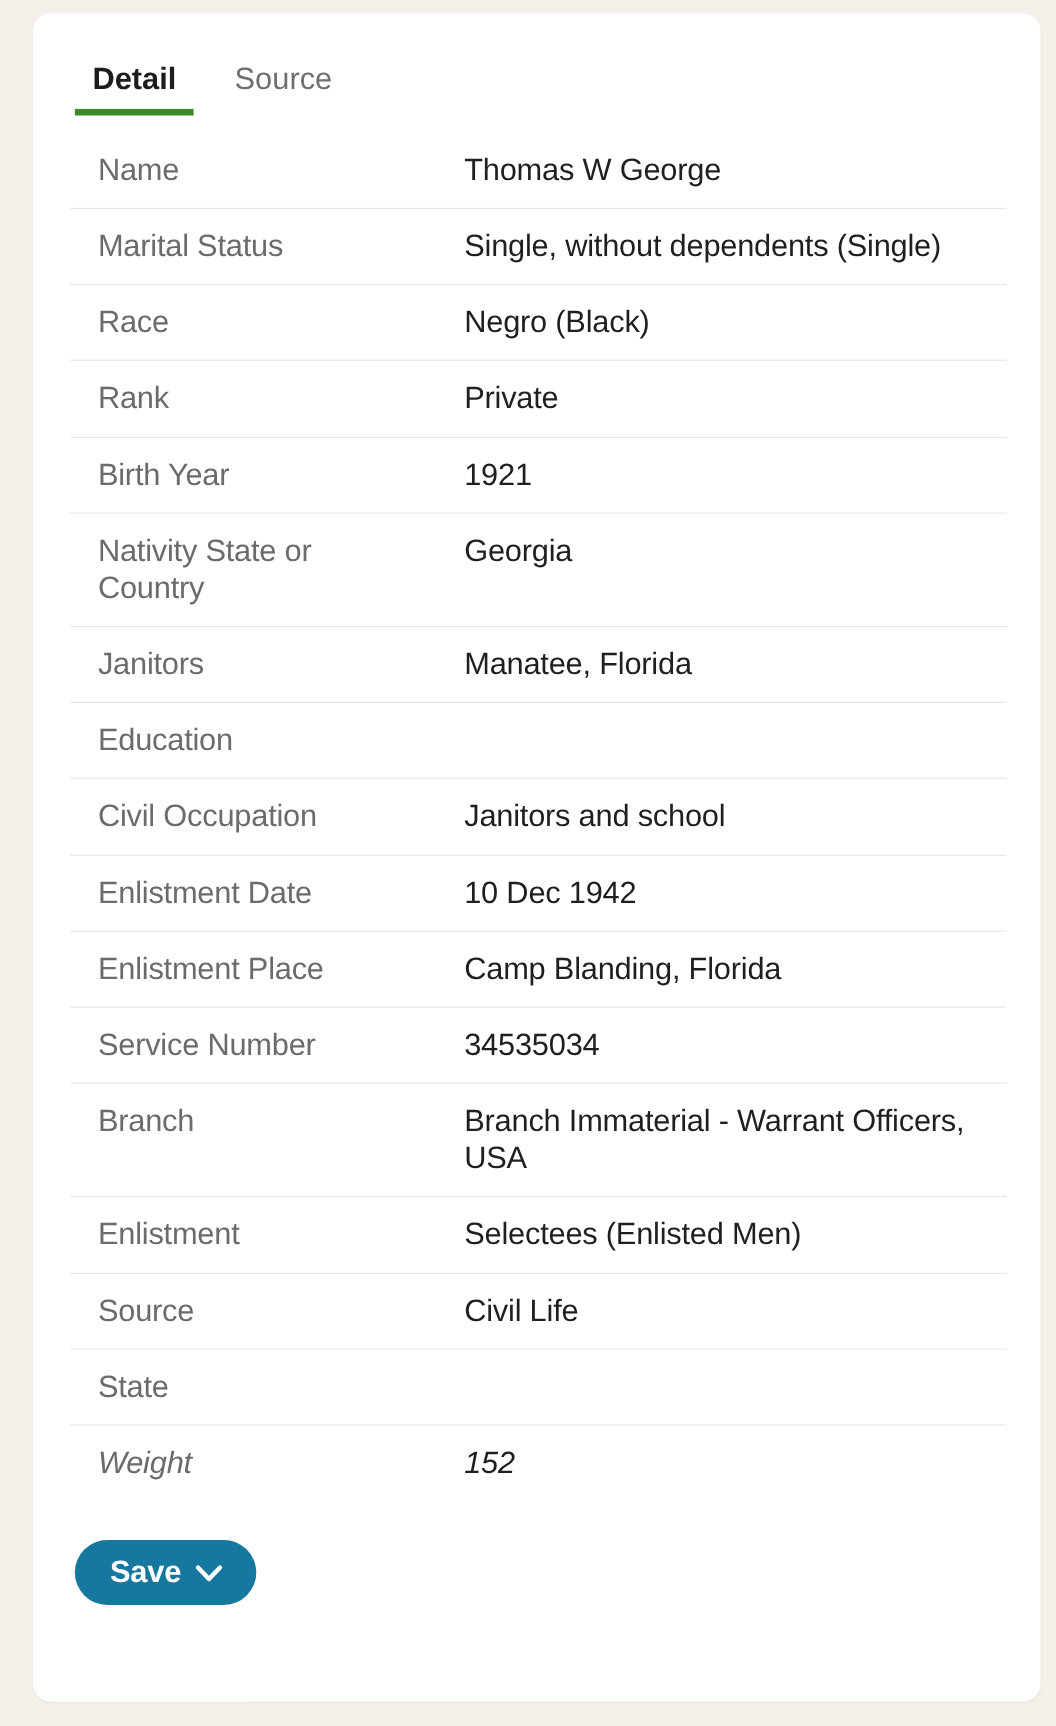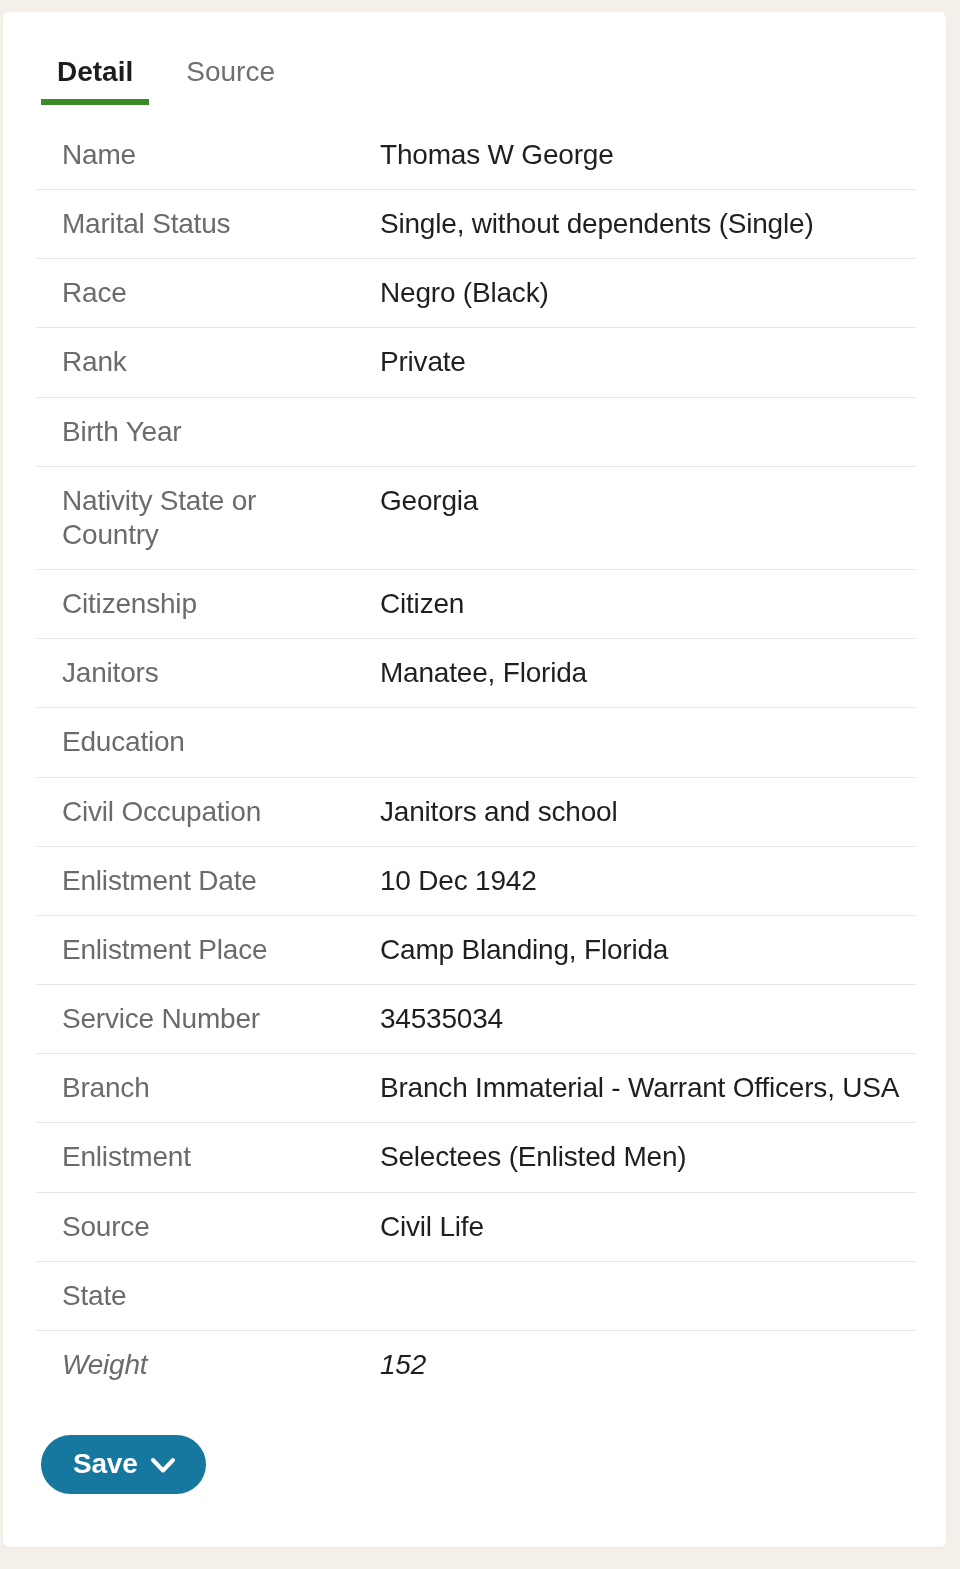--- a/index.html
+++ b/index.html
@@ -4,25 +4,25 @@
 <style>
   * { box-sizing: border-box; margin: 0; padding: 0; }
   html, body {
     width: 960px;
     min-height: 1569px;
     background: #f4f0e9;
     font-family: "Liberation Sans", "DejaVu Sans", sans-serif;
     letter-spacing: -0.2px;
   }
   .card {
-    margin: 12px 14px 22px 3px;
+    margin: 12px 14px 22px 30px;
     background: #ffffff;
-    border-radius: 6px;
+    border-radius: 16px;
     box-shadow: 0 1px 2px rgba(0,0,0,0.05);
-    padding: 43px 31px 39px 34px;
+    padding: 43px 31px 25px 34px;
     min-height: 1535px;
   }
   
   .tab-bar {
     display: flex;
     margin-left: 4px;
   }
   .tab {
     font-size: 28px;
     padding: 0 16px 10px 16px;
@@ -39,21 +39,21 @@
     font-weight: bold;
     border-bottom-color: #3d8a28;
   }
   
   .record-table {
     margin-top: 16px;
   }
   .row {
     display: grid;
     grid-template-columns: 280px minmax(0, 1fr);
-    column-gap: 38px;
+    column-gap: 53px;
     padding: 17px 0 17px 25px;
     border-bottom: 1px solid #e7e5e2;
     font-size: 28px;
     line-height: 1.22;
   }
   .row:last-child { border-bottom: none; font-style: italic; }
   .row .label { color: #6b6b6b; }
   .row .value { color: #1f1f1f; }
   
   .save-btn {
@@ -104,31 +104,28 @@
         <div class="value">Negro (Black)</div>
       </div>
 
       <div class="row">
         <div class="label">Rank</div>
         <div class="value">Private</div>
       </div>
 
       <div class="row">
         <div class="label">Birth Year</div>
+        <div class="value">1921</div>
       </div>
 
       <div class="row">
         <div class="label">Nativity State or Country</div>
         <div class="value">Georgia</div>
       </div>
 
-      <div class="row">
-        <div class="label">Citizenship</div>
-        <div class="value">Citizen</div>
-      </div>
 
       <div class="row">
         <div class="label">Janitors</div>
         <div class="value">Manatee, Florida</div>
       </div>
 
       <div class="row">
         <div class="label">Education</div>
       </div>
 

